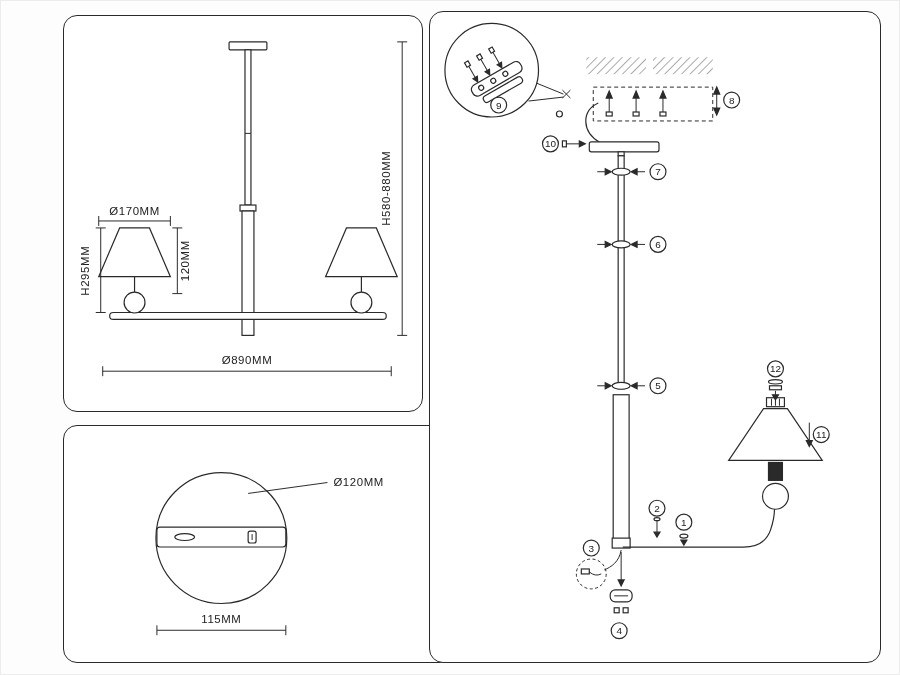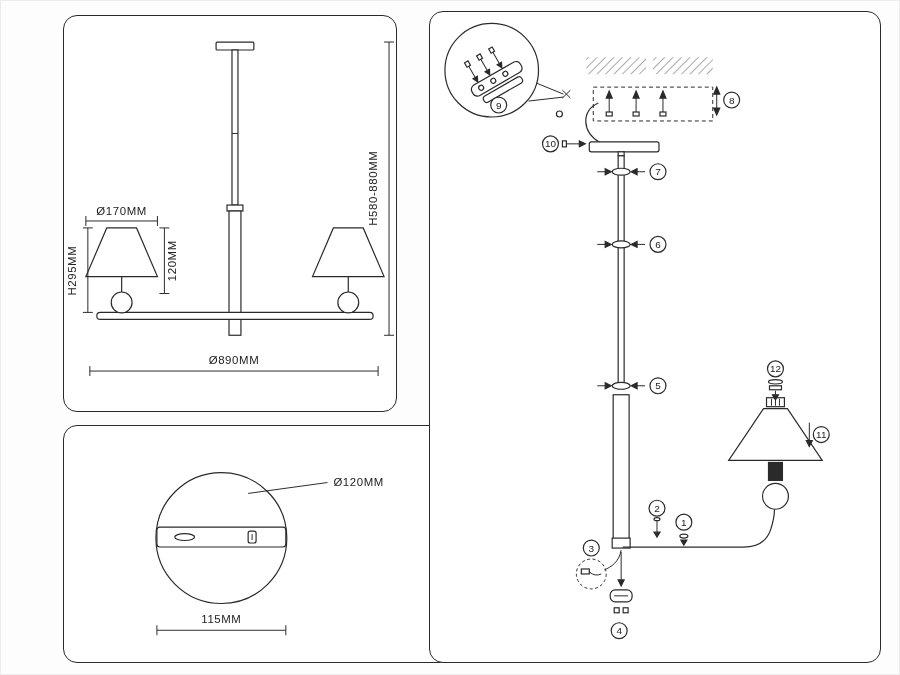--- a/index.html
+++ b/index.html
@@ -1,19 +1,19 @@
 <!DOCTYPE html>
 <html><head>
 <meta charset="utf-8">
 <style>
   html,body{margin:0;padding:0;background:#fdfdfd;}
   .page{position:relative;width:900px;height:675px;background:#fdfdfd;font-family:"Liberation Sans",sans-serif;overflow:hidden;border:1px solid #ececec;box-sizing:border-box;}
   .panel{position:absolute;background:#fff;border:1.6px solid #2a2a2a;border-radius:14px;box-sizing:border-box;}
   .panel svg{display:block;width:100%;height:100%;}
-  #panel-dims{left:62px;top:14px;width:334px;height:397px;}
+  #panel-dims{left:62px;top:14px;width:360px;height:397px;}
   #panel-canopy{left:62px;top:424px;width:404px;height:238px;}
   #panel-assembly{left:428px;top:10px;width:452px;height:652px;}
   text{fill:#222;}
   .dim-text{font-size:11.5px;letter-spacing:.6px;}
   .callout-num{font-size:10px;}
   .ln{stroke:#2a2a2a;stroke-width:1.2;fill:none;}
   .lnThin{stroke:#2a2a2a;stroke-width:1;fill:none;}
   .shape{stroke:#2a2a2a;stroke-width:1.2;fill:#fff;}
   .solid{stroke:#2a2a2a;stroke-width:1.2;fill:#2a2a2a;}
 </style>

